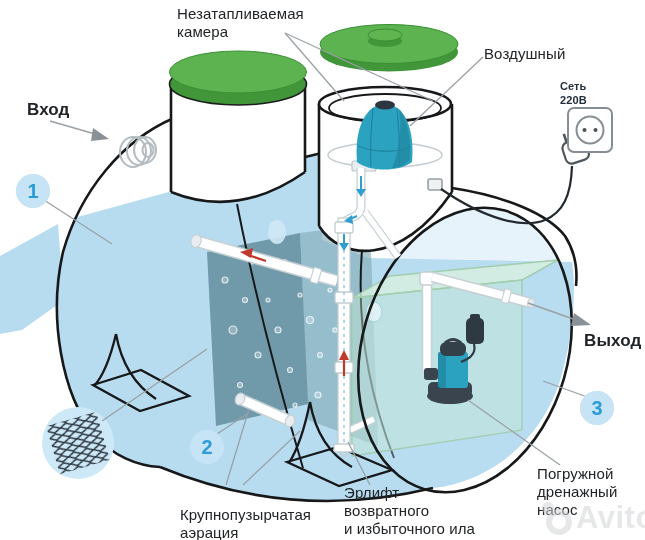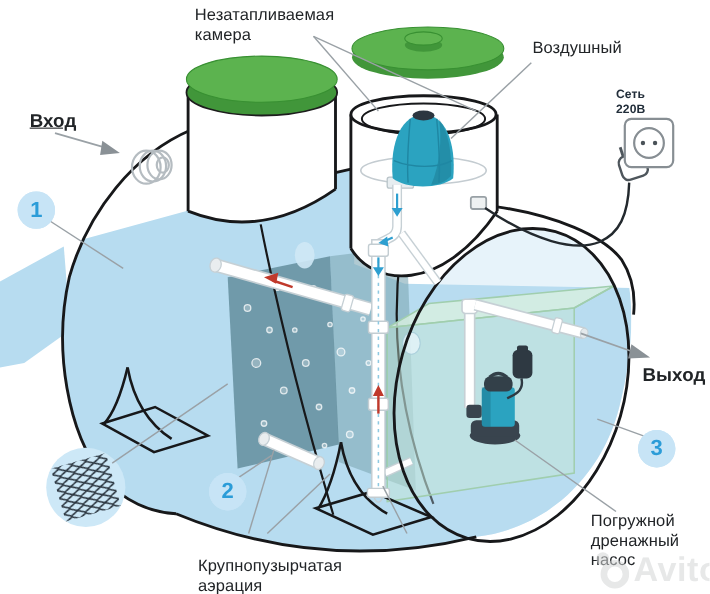--- a/index.html
+++ b/index.html
@@ -265,37 +265,42 @@
     <circle cx="33" cy="191" r="17"></circle>
     <circle cx="207" cy="447" r="17"></circle>
     <circle cx="597" cy="408" r="17"></circle>
   </g>
 </svg>
 
 <div class="lbl" style="left:177px;top:5px;">
   <span>Незатапливаемая</span>
   <span>камера</span>
 </div>
-<div class="lbl" style="left:484px;top:35px;">
+<div class="lbl" style="left:484px;top:45px;">
   <span>Воздушный</span>
 </div>
-<div class="lbl bold" style="left:27px;top:100px;text-decoration:underline;">
+<div class="lbl bold" style="left:27px;top:100px;">
       <span>Вход</span>
     </div>
 <div class="lbl bold" style="left:584px;top:331px;">
       <span>Выход</span>
     </div>
 <div class="lbl small" style="left:560px;top:80px;width:54px;">
   <span>Сеть</span>
   <span>220В</span>
 </div>
 <div class="lbl" style="left:180px;top:506px;">
   <span>Крупнопузырчатая</span>
   <span>аэрация</span>
 </div>
+<div class="lbl" style="left:344px;top:484px;">
+  <span>Эрлифт</span>
+  <span>возвратного</span>
+  <span>и избыточного ила</span>
+</div>
 <div class="lbl" style="left:537px;top:465px;">
   <span>Погружной</span>
   <span>дренажный</span>
   <span>насос</span>
 </div>
 
 <div class="badge" style="left:33px;top:191px;">1</div>
 <div class="badge" style="left:207px;top:447px;">2</div>
 <div class="badge" style="left:597px;top:408px;">3</div>
 

